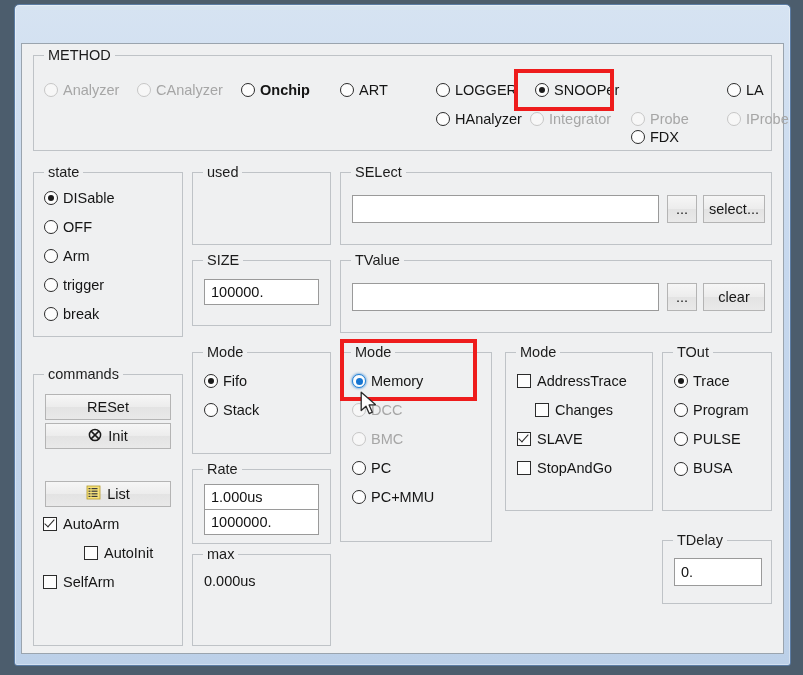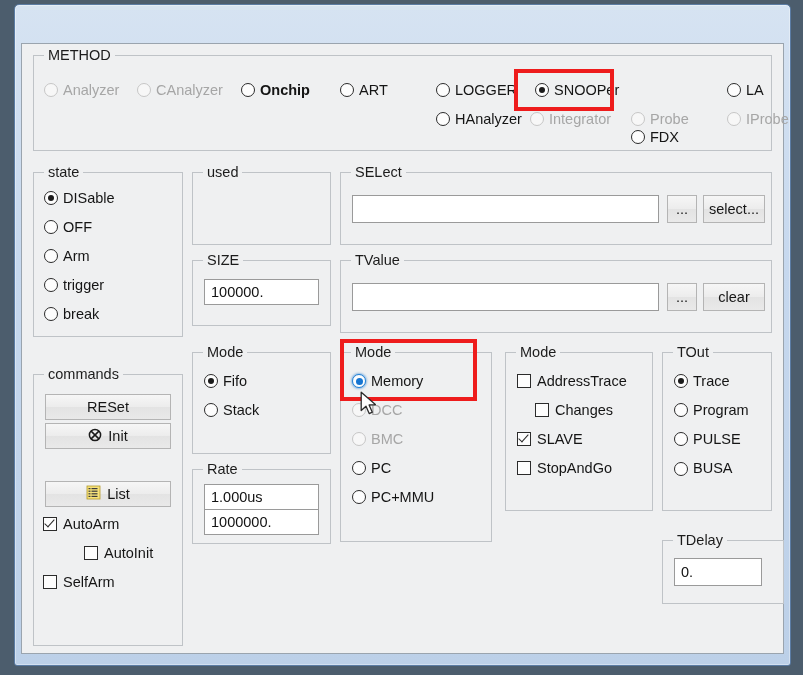--- a/index.html
+++ b/index.html
@@ -351,20 +351,24 @@
       <div class="group" style="left:170px; top:425px; width:137px; height:73px;">
         <span class="glabel">Rate</span>
         <div class="field" style="left:11px; top:14px; width:115px; height:26px;">
           <span>1.000us</span>
         </div>
         <div class="field" style="left:11px; top:39px; width:115px; height:26px;">
           <span>1000000.</span>
         </div>
       </div>
 
+      <div class="group" style="left:170px; top:510px; width:137px; height:90px;">
+        <span class="glabel">max</span>
+        <span class="stext" style="left:11px; top:18px;">0.000us</span>
+      </div>
 
       <div class="group" style="left:318px; top:128px; width:430px; height:71px;">
         <span class="glabel">SELect</span>
         <div class="field" style="left:11px; top:22px; width:307px; height:28px;">
           <span></span>
         </div>
         <div class="btn" style="left:326px; top:22px; width:30px; height:28px;">
           <span>...</span>
         </div>
         <div class="btn" style="left:362px; top:22px; width:62px; height:28px;">
@@ -442,21 +446,21 @@
         <div class="opt" style="left:11px; top:78px;">
           <span class="radio"></span>
           <span>PULSE</span>
         </div>
         <div class="opt" style="left:11px; top:107px;align-items:flex-end;">
           <span class="radio"></span>
           <span>BUSA</span>
         </div>
       </div>
 
-      <div class="group" style="left:640px; top:496px; width:108px; height:62px;padding-left:12px;">
+      <div class="group" style="left:640px; top:496px; width:108px; height:62px;">
         <span class="glabel">TDelay</span>
         <div class="field" style="left:11px; top:17px; width:88px; height:28px;">
           <span>0.</span>
         </div>
       </div>
 
       <div class="redbox" style="left:492px; top:25px; width:100px; height:42px;"></div>
       <div class="redbox" style="left:318px; top:295px; width:137px; height:62px;"></div>
 
       <span class="cursor" style="left:338px; top:347px;">

